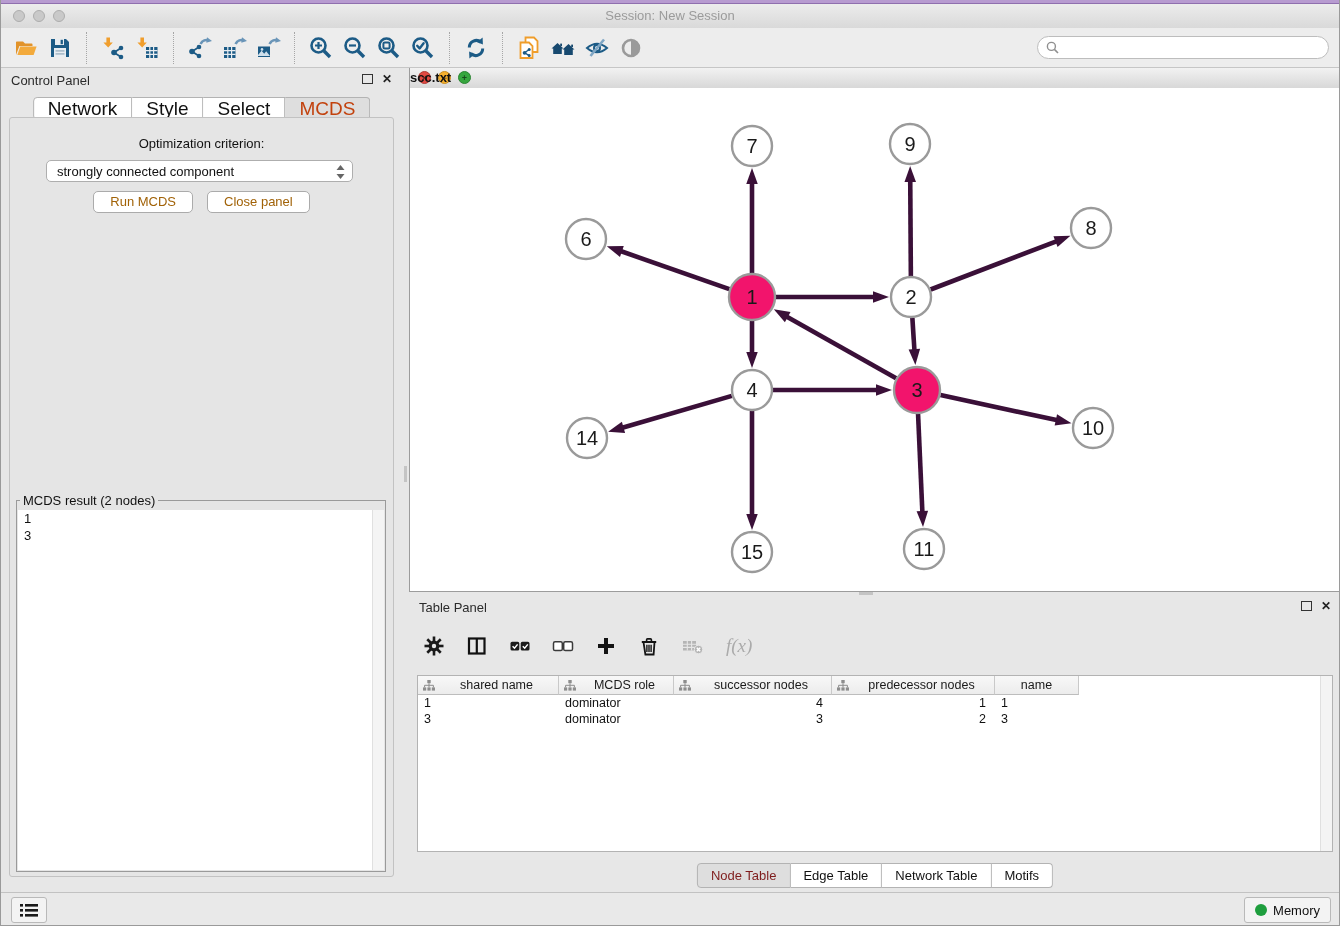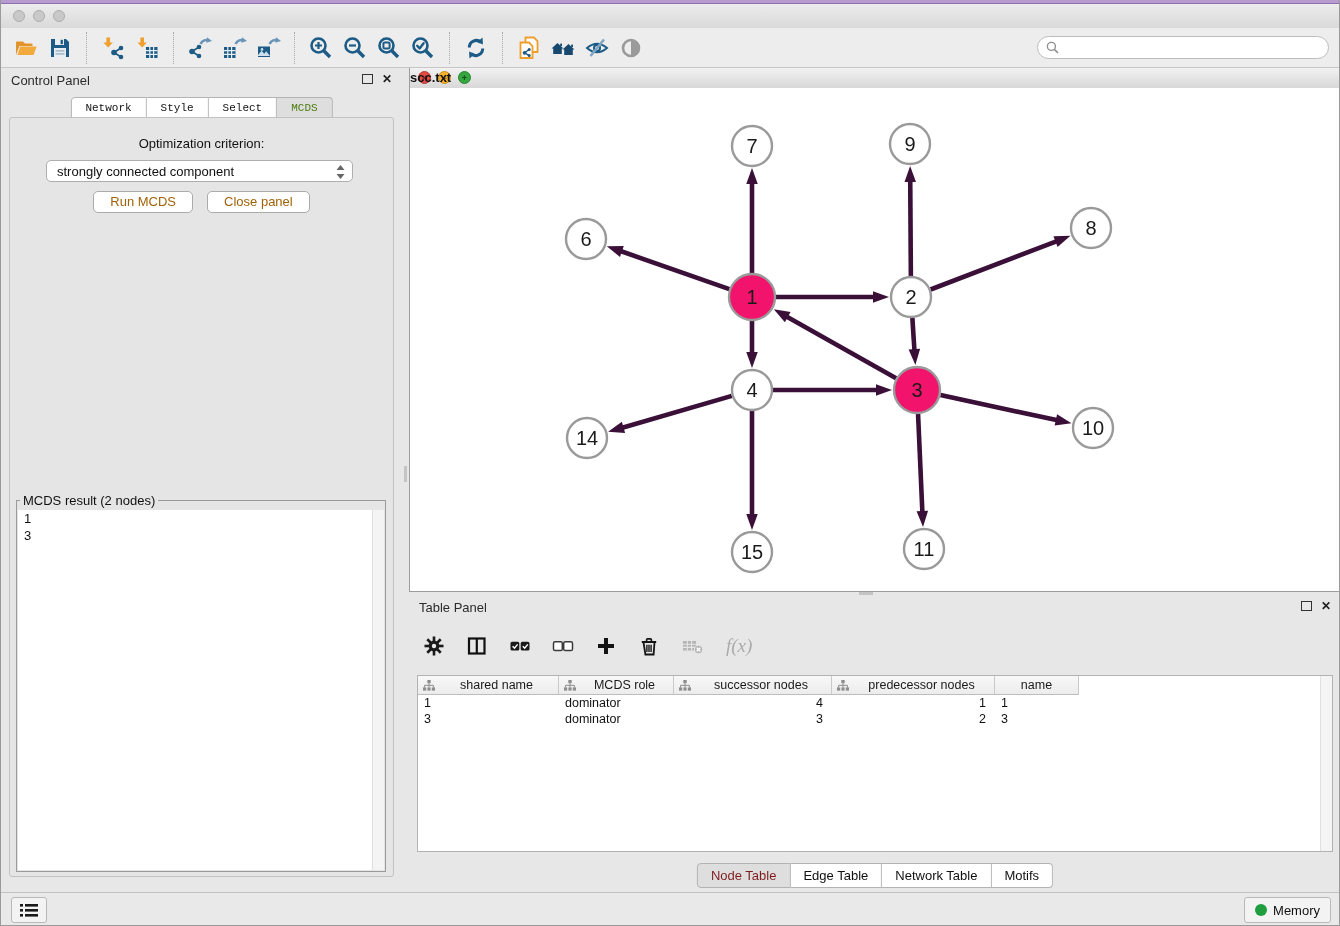--- a/index.html
+++ b/index.html
@@ -22,24 +22,24 @@
   .searchbox input{border:none;outline:none;flex:1;font-size:13px;font-family:"Liberation Sans",sans-serif;background:transparent;margin-left:5px;}
   
   .control-panel{position:absolute;left:0;top:68px;width:401px;bottom:32px;background:#e7e7e7;}
   .panel-title{position:absolute;left:10px;top:5px;font-size:13px;color:#2b2b2b;}
   .panel-ctrls{position:absolute;right:10px;top:6px;display:flex;gap:9px;align-items:center;}
   .float-ico{width:9px;height:8px;border:1.5px solid #333;display:inline-block;}
   .close-ico{font-size:12px;font-weight:bold;color:#222;line-height:10px;}
   .tabrow{position:absolute;display:flex;}
   .cp-tabs{top:29px;left:50%;transform:translateX(-50%);}
   .tab{height:21px;line-height:21px;padding:0 14px;background:#fff;border:1px solid #b3b3b3;border-left:none;
-       font-size:11px;color:#111;cursor:default;font-family:Liberation Mono, monospace;}
+       font-size:19px;color:#111;cursor:default;}
   .tab:first-child{border-left:1px solid #b3b3b3;border-radius:4px 0 0 4px;}
   .tab:last-child{border-radius:0 4px 4px 0;}
-  .tab.sel{background:#dedede;color:#4d7c0f;}
+  .tab.sel{background:#dedede;color:#c2410c;}
   .cp-box{position:absolute;left:8px;right:8px;top:49px;bottom:16px;border:1px solid #c2c2c2;border-radius:3px;background:#e5e5e5;}
   .opt-label{position:absolute;top:18px;left:0;right:0;text-align:center;font-size:13px;color:#111;}
   .dropdown{position:absolute;left:36px;right:40px;top:42px;height:22px;background:#fff;border:1px solid #aeaeae;
             border-radius:5px;display:flex;align-items:center;font-size:13px;color:#111;padding-left:10px;box-sizing:border-box;}
   .dd-stepper{position:absolute;right:6px;top:3px;}
   .btnrow{position:absolute;top:73px;left:0;right:0;display:flex;justify-content:center;gap:14px;}
   .pushbtn{height:22px;background:#fff;border:1px solid #ababab;border-radius:5px;font-size:13px;color:#a16207;
            padding:0 16px;line-height:20px;cursor:default;}
   .result-fieldset{position:absolute;left:6px;right:7px;top:375px;bottom:4px;border:1px solid #9a9a9a;margin:0;padding:0;
                    font-size:13px;color:#111;background:#e5e5e5;}
@@ -99,20 +99,21 @@
 <div id="app">
 
   <div class="purple-strip"></div>
 
   <div class="titlebar">
     <div class="traffic">
       <span class="tl"></span>
       <span class="tl"></span>
       <span class="tl"></span>
     </div>
+    <div class="win-title">Session: New Session</div>
   </div>
 
   <div class="toolbar">
     <span class="tbtn">
         <svg width="26" height="26" viewBox="0 0 26 26">
           <path d="M3 20 V7.2 Q3 6.4 3.8 6.4 H10 l2 2.2 h6.7 q.8 0 .8.8 V11 H6.4 Z" fill="#e2932a"></path>
           <path d="M4.4 20 L7.2 11.4 H23.6 L20.6 20 Z" fill="#f3aa3c"></path>
         </svg>
       </span>
     <span class="tbtn">

